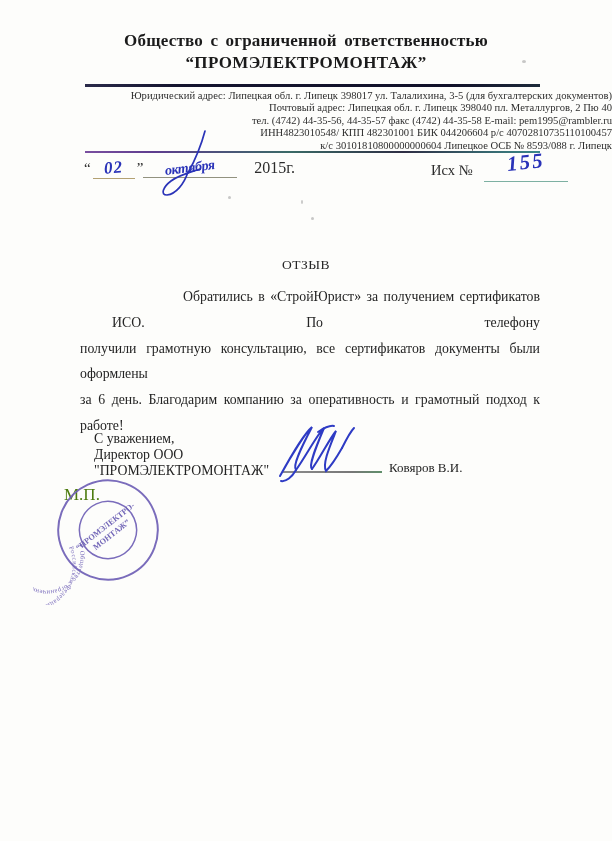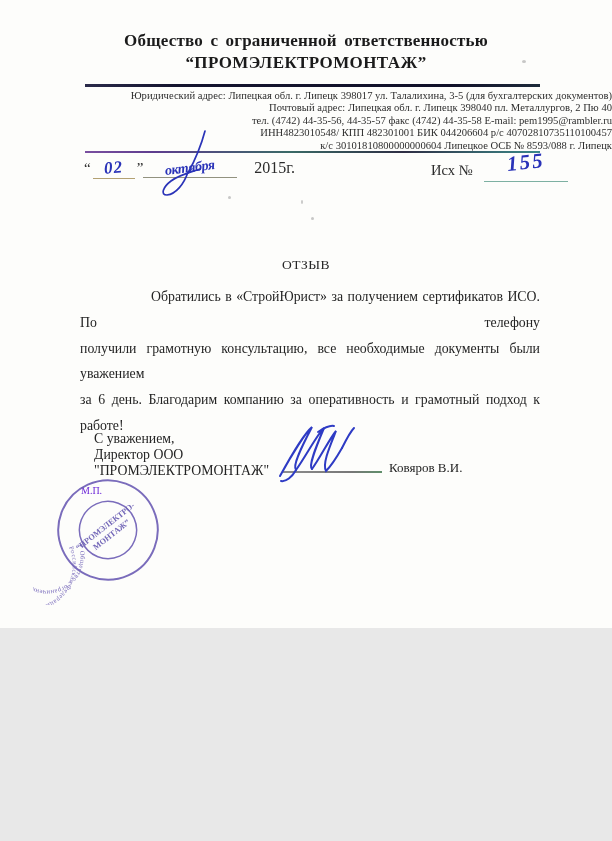--- a/index.html
+++ b/index.html
@@ -1,17 +1,17 @@
 <!DOCTYPE html>
 <html><head>
 <meta charset="utf-8">
 <style>
   html,body { margin:0; padding:0; background:#e8e8e8; }
   .page {
-    position:relative; width:612px; height:628px; margin:0 auto;
+    position:relative; width:612px; height:841px; margin:0 auto;
     background:#fdfdfb; overflow:hidden;
     font-family:"Liberation Serif", serif; color:#222;
   }
   
   .org-type {
     position:absolute; top:31px; left:0; right:0; text-align:center;
     font-size:17px; font-weight:bold; color:#1b1b1b; word-spacing:3px; letter-spacing:.2px;
   }
   .org-name {
     position:absolute; top:53px; left:0; right:0; text-align:center;
@@ -45,29 +45,29 @@
   .outgoing-label { position:absolute; top:162px; left:431px; font-size:14.5px; color:#2b2b2b;text-align:center; }
   .num-slot {
     position:absolute; top:150px; left:484px; width:84px; height:31px;
     border-bottom:1.8px solid #7db0a2; text-align:center;
   }
   .num-ink { font-size:21px; letter-spacing:2px; transform:rotate(-6deg); }
   
   .review-title { position:absolute; top:257px; left:0; right:0; text-align:center; font-size:13.5px; color:#262626; letter-spacing:.5px; }
   .paragraph { position:absolute; top:284px; left:80px; width:460px; font-size:13.8px; color:#242424; }
   .paragraph .line { line-height:25.8px; text-align:justify; text-align-last:justify; }
-  .paragraph .line.first { text-indent:71px; }
+  .paragraph .line.first { text-indent:71px;margin-left:32px; }
   .paragraph .line.last { text-align-last:left; }
   
   .sign-block { position:absolute; top:431px; left:94px; font-size:13.8px; line-height:15.8px; color:#242424; }
   .sig-line { position:absolute; top:471px; left:283px; width:99px; height:1.8px;
               background:linear-gradient(90deg,#8d8d8d,#777 70%,#5f8f6a); }
   .sig-svg { position:absolute; top:420px; left:266px; width:116px; height:66px; overflow:visible; }
   .signer-name { position:absolute; top:460px; left:389px; font-size:13px; color:#242424; }
-  .seal-label { position:absolute; top:485px; left:81px; font-size:10px; color:#6d28d9; }
+  .seal-label { position:absolute; top:485px; left:64px; font-size:17px; color:#4d7c0f; }
   
   .stamp-svg { position:absolute; top:455px; left:33px; width:150px; height:150px; opacity:.92; }
   
   .ink-overlay { position:absolute; top:0; left:0; width:612px; height:841px; pointer-events:none; }
   .speck { position:absolute; background:#9a9a9a; opacity:.55; border-radius:50%; }
 </style>
 </head>
 <body>
 
 <div class="page">
@@ -89,21 +89,21 @@
     <span class="q">“</span><span class="slot day-slot"><span class="ink day-ink">02</span></span><span class="q">”</span><span class="slot month-slot"><span class="ink month-ink">октября</span></span><span class="year-label">2015г.</span>
   </div>
   <div class="outgoing-label">Исх №</div>
   <div class="num-slot">
     <span class="ink num-ink">155</span>
   </div>
 
   <div class="review-title">ОТЗЫВ</div>
   <div class="paragraph">
     <div class="line first">Обратились в «СтройЮрист» за получением сертификатов ИСО. По телефону</div>
-    <div class="line">получили грамотную консультацию, все необходимые документы были уважением</div>
+    <div class="line">получили грамотную консультацию, все сертификатов документы были оформлены</div>
     <div class="line last">за 6 день. Благодарим компанию за оперативность и грамотный подход к работе!</div>
   </div>
 
   <div class="sign-block">
     <div>С уважением,</div>
     <div>Директор ООО</div>
     <div>"ПРОМЭЛЕКТРОМОНТАЖ"</div>
   </div>
   <div class="sig-line"></div>
   <svg class="sig-svg" viewBox="0 0 116 66">

